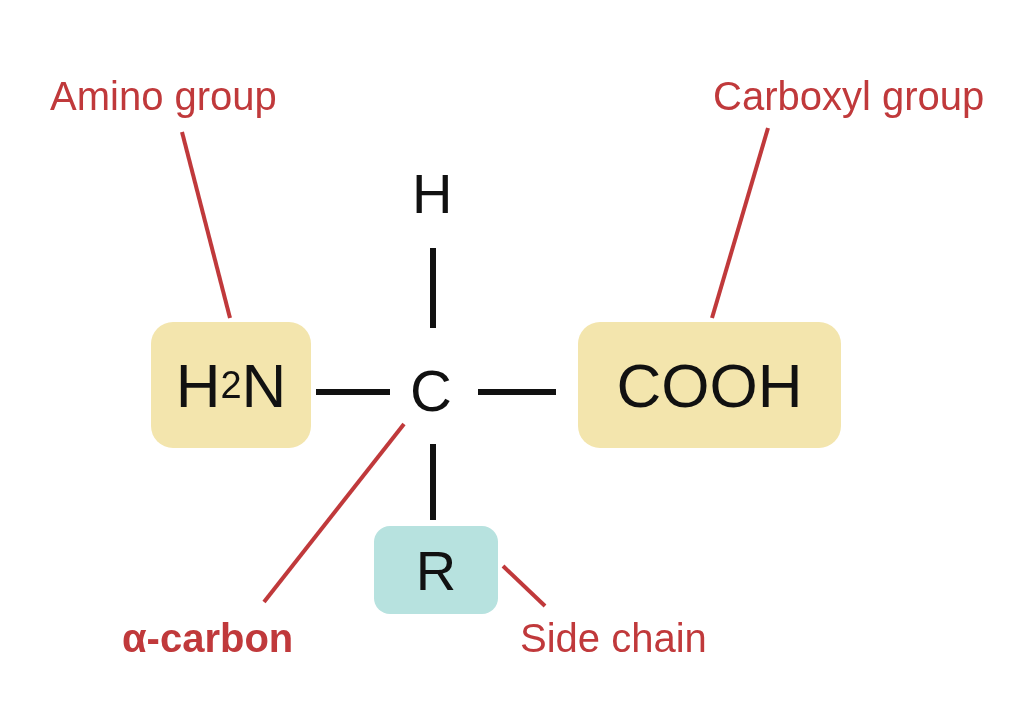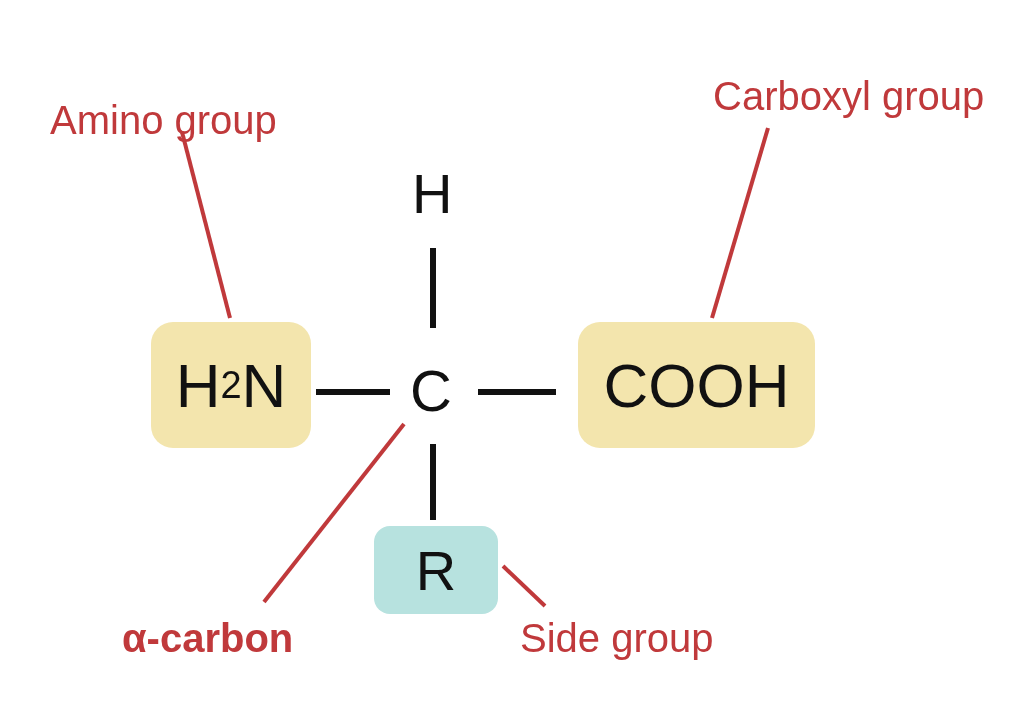--- a/index.html
+++ b/index.html
@@ -19,33 +19,33 @@
   <line x1="316" y1="392" x2="390" y2="392" stroke="#111" stroke-width="6"></line>
   <line x1="478" y1="392" x2="556" y2="392" stroke="#111" stroke-width="6"></line>
   <line x1="433" y1="444" x2="433" y2="520" stroke="#111" stroke-width="6"></line>
 
   <line x1="182" y1="132" x2="230" y2="318" stroke="#c0393b" stroke-width="4"></line>
   <line x1="768" y1="128" x2="712" y2="318" stroke="#c0393b" stroke-width="4"></line>
   <line x1="404" y1="424" x2="264" y2="602" stroke="#c0393b" stroke-width="4"></line>
   <line x1="503" y1="566" x2="545" y2="606" stroke="#c0393b" stroke-width="4"></line>
 </svg>
 
-<div class="label" style="left:50px; top:74px;margin-top:24px;">Amino group</div>
+<div class="label" style="left:50px; top:74px;">Amino group</div>
 <div class="label" style="left:670px; top:74px;margin-left:43px;">Carboxyl group</div>
 <div class="label" style="left:122px; top:616px;font-weight:bold;">α-carbon</div>
-<div class="label" style="left:520px; top:616px;">Side group</div>
+<div class="label" style="left:520px; top:616px;">Side chain</div>
 
 <div class="atom" style="left:412px; top:166px; font-size:56px;">H</div>
 <div class="atom" style="left:410px; top:362px; font-size:58px;">C</div>
 
 <div class="box" style="left:151px; top:322px; width:160px; height:126px; background:#f3e5ad;">
   <span>H</span>
     <sub>2</sub>
     <span>N</span>
 </div>
 
-<div class="box" style="left:578px; top:322px; width:237px; height:126px; background:#f3e5ad;">
+<div class="box" style="left:578px; top:322px; width:263px; height:126px; background:#f3e5ad;">
   <span>COOH</span>
 </div>
 
 <div class="box" style="left:374px; top:526px; width:124px; height:88px; background:#b7e2df; border-radius:16px; font-size:56px;">
   <span>R</span>
 </div>
 
 </body></html>

